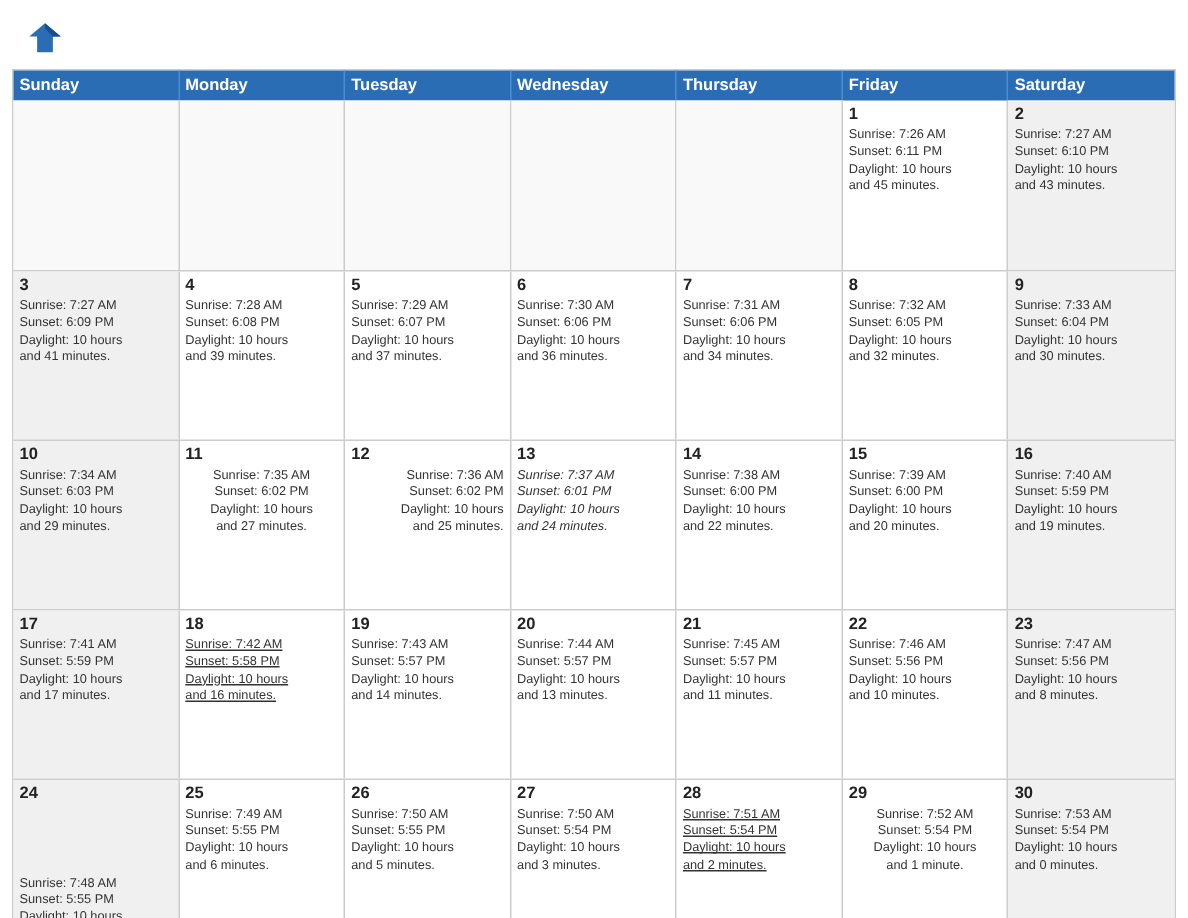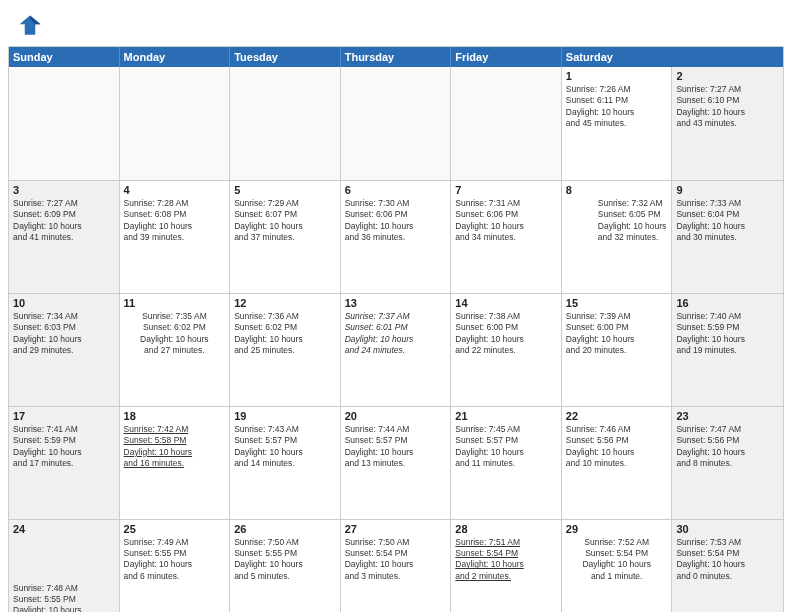--- a/index.html
+++ b/index.html
@@ -133,20 +133,21 @@
       <div class="title-month"></div>
       <div class="title-location"></div>
     </div>
   </div>
 
   <div class="calendar">
     <div class="cal-header">
     <div class="cal-header-cell">Sunday</div>
         <div class="cal-header-cell">Monday</div>
         <div class="cal-header-cell">Tuesday</div>
+        <div class="cal-header-cell">Wednesday</div>
         <div class="cal-header-cell">Thursday</div>
         <div class="cal-header-cell">Friday</div>
         <div class="cal-header-cell">Saturday</div>
       </div>
     <div class="cal-body">
     <div class="cal-row">
           <div class="cal-cell empty"></div>
           <div class="cal-cell empty"></div>
           <div class="cal-cell empty"></div>
           <div class="cal-cell empty"></div>
@@ -197,21 +198,21 @@
           </div>
           <div class="cal-cell">
             <div class="day-number">7</div>
             <div class="day-info" style="white-space: pre-line;">Sunrise: 7:31 AM
 Sunset: 6:06 PM
 Daylight: 10 hours
 and 34 minutes.</div>
           </div>
           <div class="cal-cell">
             <div class="day-number">8</div>
-            <div class="day-info" style="white-space: pre-line; margin-left: 32px;">Sunrise: 7:32 AM
+            <div class="day-info" style="white-space: pre-line;">Sunrise: 7:32 AM
 Sunset: 6:05 PM
 Daylight: 10 hours
 and 32 minutes.</div>
           </div>
           <div class="cal-cell shaded">
             <div class="day-number">9</div>
             <div class="day-info" style="white-space: pre-line;">Sunrise: 7:33 AM
 Sunset: 6:04 PM
 Daylight: 10 hours
 and 30 minutes.</div>
@@ -227,21 +228,21 @@
           </div>
           <div class="cal-cell">
             <div class="day-number">11</div>
             <div class="day-info" style="white-space: pre-line; text-align: center;">Sunrise: 7:35 AM
 Sunset: 6:02 PM
 Daylight: 10 hours
 and 27 minutes.</div>
           </div>
           <div class="cal-cell">
             <div class="day-number">12</div>
-            <div class="day-info" style="white-space: pre-line;">Sunrise: 7:36 AM
+            <div class="day-info" style="white-space: pre-line; text-align: right;">Sunrise: 7:36 AM
 Sunset: 6:02 PM
 Daylight: 10 hours
 and 25 minutes.</div>
           </div>
           <div class="cal-cell">
             <div class="day-number">13</div>
             <div class="day-info" style="white-space: pre-line; font-style: italic;">Sunrise: 7:37 AM
 Sunset: 6:01 PM
 Daylight: 10 hours
 and 24 minutes.</div>

